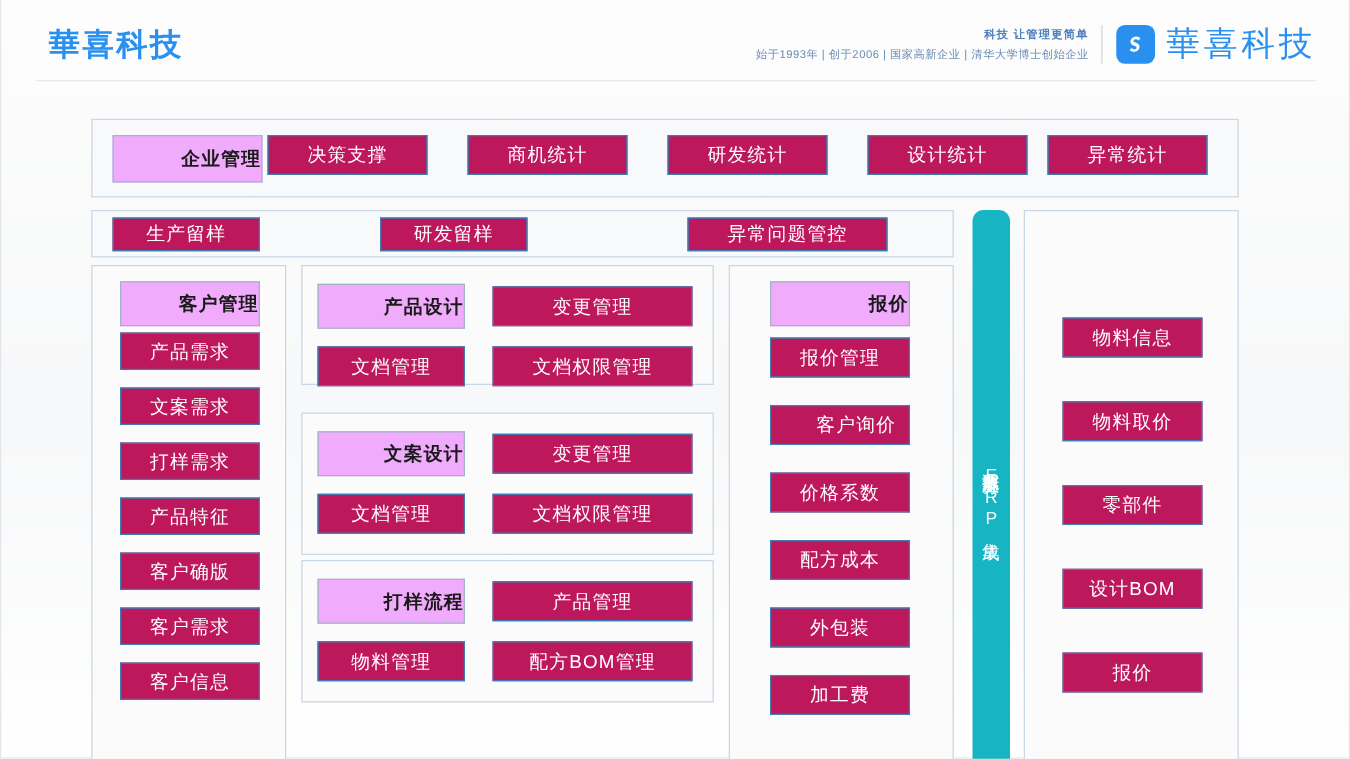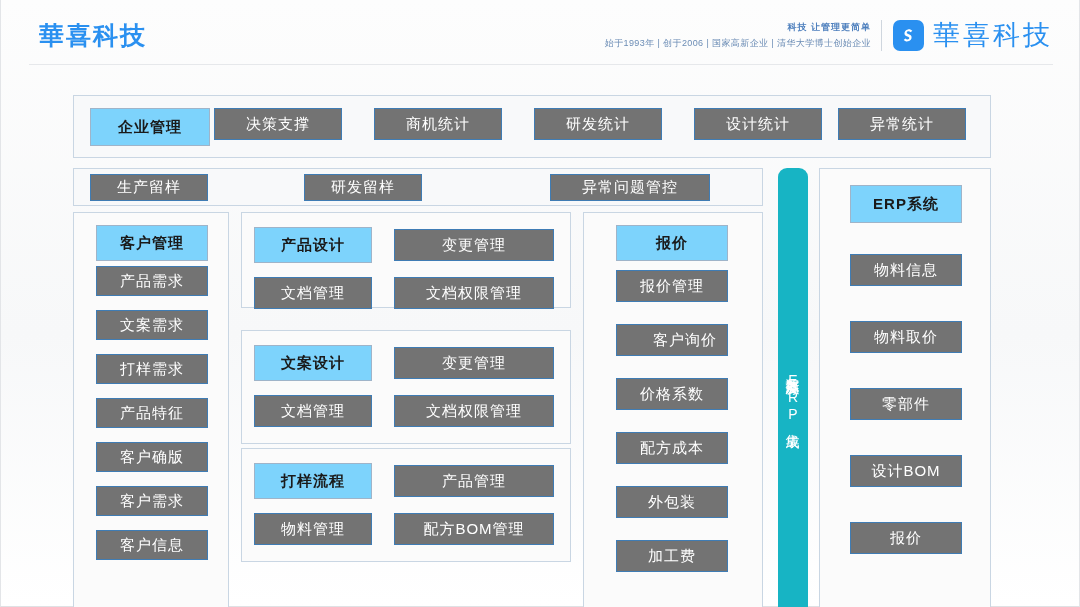--- a/index.html
+++ b/index.html
@@ -120,38 +120,39 @@
     position: absolute;
     background: #fbfbfb;
     border: 1px solid #c9d6e3;
   }
 
   .panel.light { background: #f8f9fa; }
 
   
   .chip {
     position: absolute;
-    background: #737373;
+    background: #be185d;
     border: 1px solid #3f7cb4;
     color: #ffffff;
     font-size: 15px;
     display: flex;
     align-items: center;
     justify-content: center;
     letter-spacing: 1px;
     white-space: nowrap;
     text-align: center;
   }
 
   
   .chip.head {
-    background: #7dd3fc;
+    background: #f0abfc;
     border: 1px solid #9fb4c9;
     color: #1a1a1a;
     font-weight: bold;
+    justify-content: flex-end;
   }
 
   
   #teal-band {
     position: absolute;
     background: #17b4c4;
     border-radius: 9px;
     display: flex;
     align-items: center;
     justify-content: center;
@@ -335,23 +336,20 @@
         <span>加工费</span>
       </div>
     </div>
 
     <div id="teal-band" style="left:777px; top:100px; width:30px; height:456px;">
       <div id="teal-band-label">数据服务及ERP集成</div>
     </div>
 
     <div class="panel" style="left:818px; top:100px; width:172px; height:456px;">
 
-      <div class="chip head" style="left:30px; top:16px; width:112px; height:38px;">
-        <span>ERP系统</span>
-      </div>
 
       <div class="chip" style="left:30px; top:85px; width:112px; height:32px;">
         <span>物料信息</span>
       </div>
       <div class="chip" style="left:30px; top:152px; width:112px; height:32px;">
         <span>物料取价</span>
       </div>
       <div class="chip" style="left:30px; top:219px; width:112px; height:32px;">
         <span>零部件</span>
       </div>

